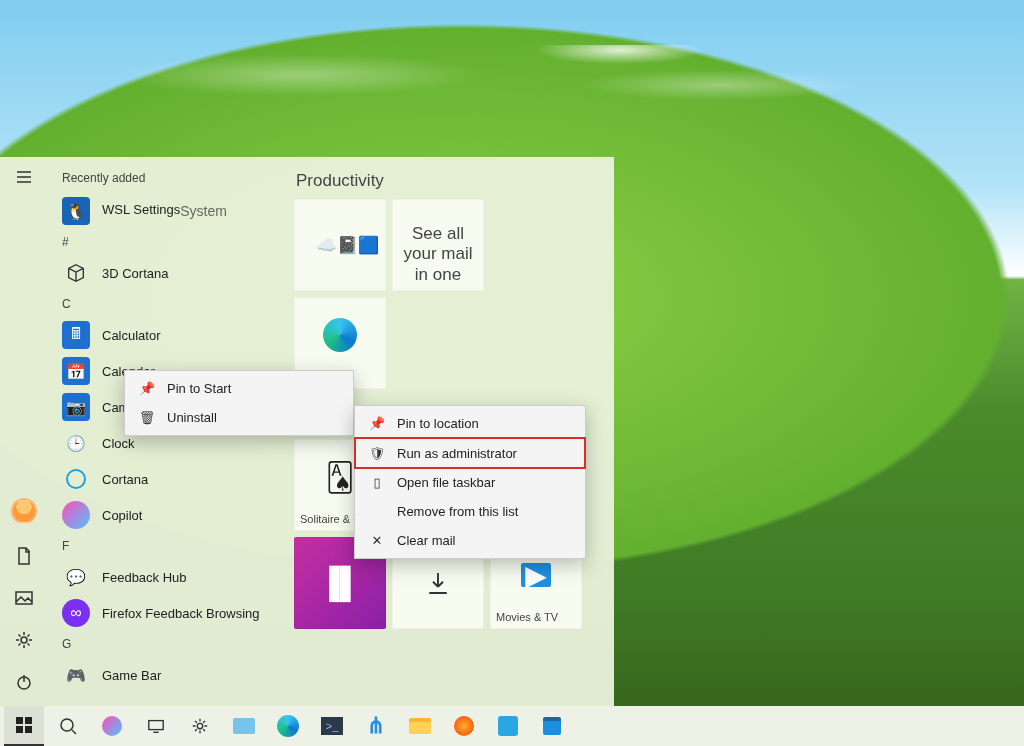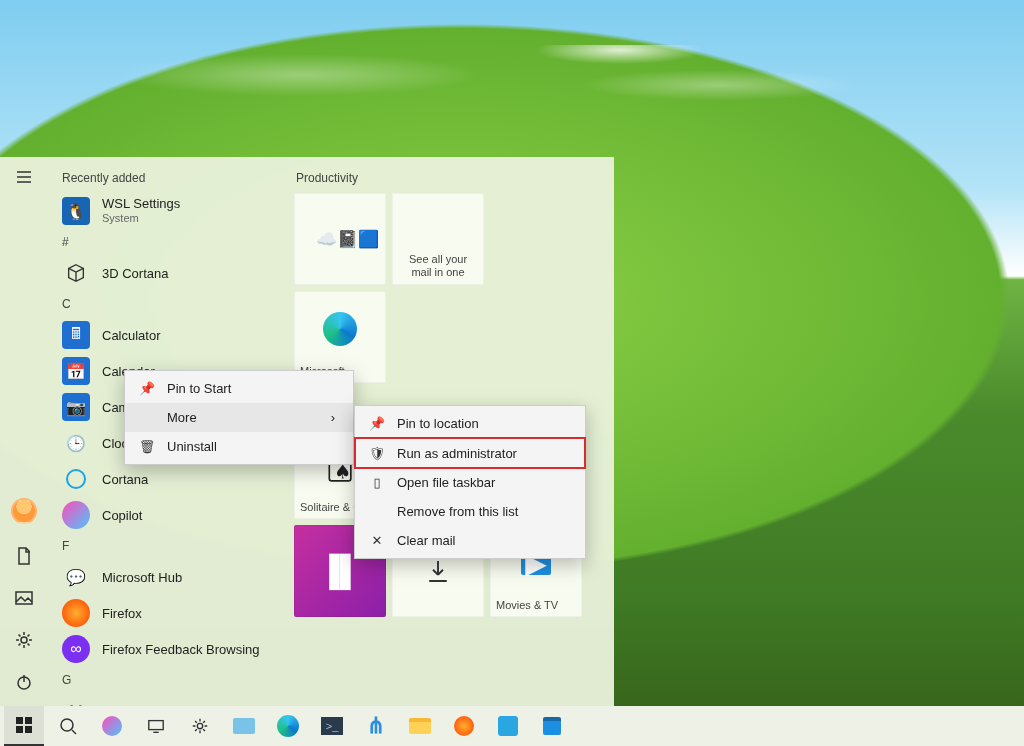--- a/index.html
+++ b/index.html
@@ -35,26 +35,26 @@
   .rail-bottom { margin-top: auto; display:flex; flex-direction:column; align-items:center; gap:22px; padding-bottom:14px; }
   .rail .icn { width: 20px; height: 20px; cursor: pointer; color:#333; }
   .avatar { width:26px; height:26px; border-radius:50%; background: radial-gradient(circle at 50% 30%, #ffc870 40%, #ff9a3a 41%); border:2px solid #fff4; }
 
   
   .apps { width: 240px; padding: 10px 6px 11px 6px; display:flex; flex-direction:column; overflow:hidden; }
   .section-title { font-size: 12px; color:#444; padding: 4px 8px 8px; }
   .letter { font-size:12px; color:#444; padding: 6px 8px; }
   .app-item { display:flex; align-items:center; gap:12px; padding: 4px 8px; height:36px; cursor:pointer; }
   .app-item .aicon { width:28px; height:28px; display:flex; align-items:center; justify-content:center; border-radius:4px; font-size:16px; }
-  .app-item .sub { font-size:11px; color:#666; }
-  .app-item .labels { display:flex; flex-direction:column; line-height:1.15; }
+  .app-item .sub { font-size:14px; color:#666; }
+  .app-item .labels { display:flex; flex-direction:row; line-height:1.15; }
 
   
   .tiles { flex:1; padding: 10px 14px 0 6px; }
-  .group-title { font-size:12px; color:#444; padding:4px 2px 8px; }
+  .group-title { font-size:17px; color:#444; padding:4px 2px 8px; }
   .tile-row { display:flex; gap:6px; }
   .tile { background:#f8fbef; border-radius:2px; display:flex; flex-direction:column; align-items:center; justify-content:flex-end; padding:6px; box-shadow: inset 0 0 0 1px rgba(0,0,0,.04); }
   .tile.sm { width:92px; height:92px; }
   .tile .tlabel { font-size:11px; color:#444; width:100%; text-align:left; padding-top:4px; }
   .tile .ticon { font-size:28px; flex:1; display:flex; align-items:center; justify-content:center; }
   .tile.pink { background:linear-gradient(135deg,#c52fa0,#8b1fa8); }
   .tile.hidden-behind { position:relative; }
 
   
   .ctx {
@@ -169,25 +169,21 @@
       <span>Cortana</span>
     </div>
     <div class="app-item">
       <div class="aicon" style="background:linear-gradient(135deg,#ff4db8,#4dc4ff);border-radius:50%"></div>
       <span>Copilot</span>
     </div>
 
     <div class="letter">F</div>
     <div class="app-item">
       <div class="aicon" style="color:#1f8fe0">💬</div>
-      <span>Microsoft Hub</span>
-    </div>
-    <div class="app-item">
-      <div class="aicon" style="background:radial-gradient(circle,#ffb02e,#ff3d00);border-radius:50%"></div>
-      <span>Firefox</span>
+      <span>Feedback Hub</span>
     </div>
     <div class="app-item">
       <div class="aicon" style="background:#7b2ff0;color:#fff;border-radius:50%">∞</div>
       <span>Firefox Feedback Browsing</span>
     </div>
 
     <div class="letter">G</div>
     <div class="app-item">
       <div class="aicon">🎮</div>
       <span>Game Bar</span>
@@ -195,21 +191,21 @@
   </div>
 
   <div class="tiles">
     <div class="group-title">Productivity</div>
 
     <div class="tile-row">
       <div class="tile sm hidden-behind">
         <div class="ticon" style="width:100%;justify-content:flex-end;gap:4px;font-size:17px">☁️📓🟦</div>
       </div>
       <div class="tile sm">
-        <div class="tlabel" style="text-align:center;font-size:11px;line-height:1.2">See all your mail in one</div>
+        <div class="tlabel" style="text-align:center;font-size:17px;line-height:1.2">See all your mail in one</div>
       </div>
     </div>
 
     <div class="tile-row" style="margin-top:6px">
       <div class="tile sm">
         <div class="ticon">
             <span style="display:inline-block;width:34px;height:34px;border-radius:50%;background:conic-gradient(#36c5f0,#0b78d0,#1fc085,#36c5f0)"></span>
           </div>
         <div class="tlabel">Microsoft</div>
       </div>
@@ -251,25 +247,20 @@
         <div class="tlabel">Movies &amp; TV</div>
       </div>
     </div>
   </div>
 </div>
 
 <div id="ctx1" class="ctx">
   <div class="ctx-item">
     <span class="ctx-ico">📌</span>
     <span>Pin to Start</span>
-  </div>
-  <div class="ctx-item hover">
-    <span class="ctx-ico"></span>
-    <span>More</span>
-    <span class="chev">›</span>
   </div>
   <div class="ctx-item">
     <span class="ctx-ico">🗑</span>
     <span>Uninstall</span>
   </div>
 </div>
 
 <div id="ctx2" class="ctx">
   <div class="ctx-item">
     <span class="ctx-ico">📌</span>

